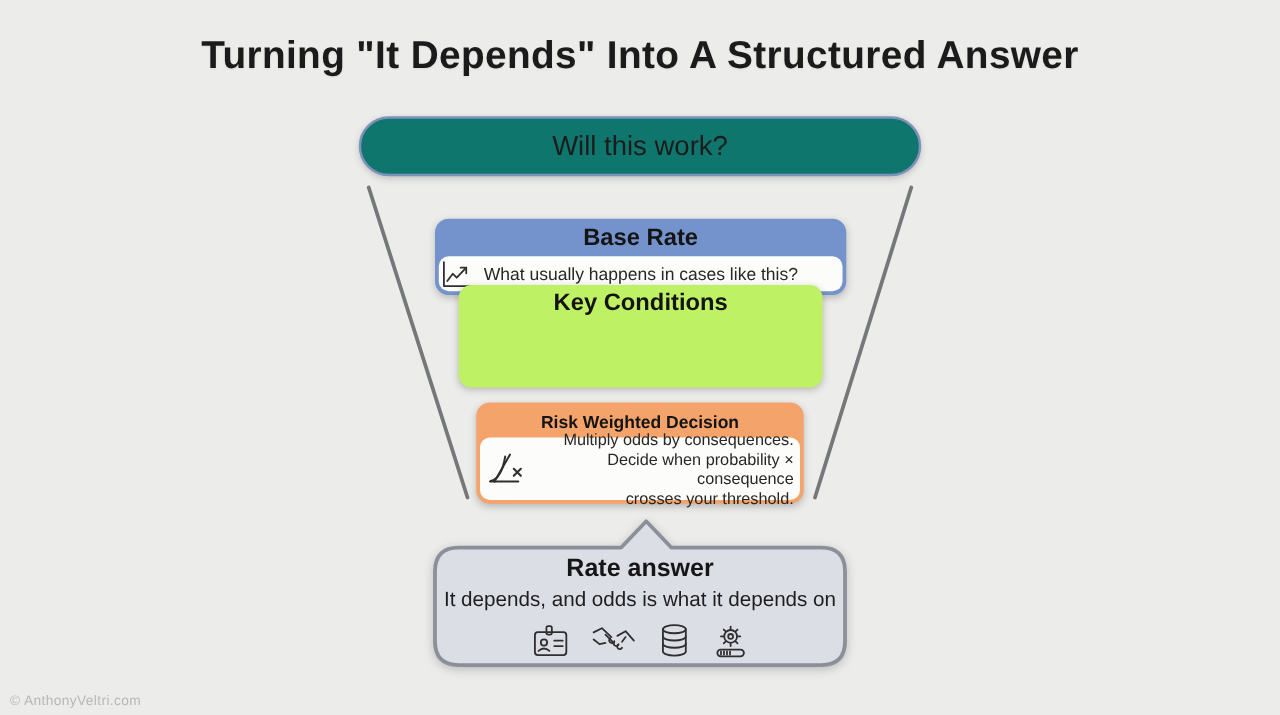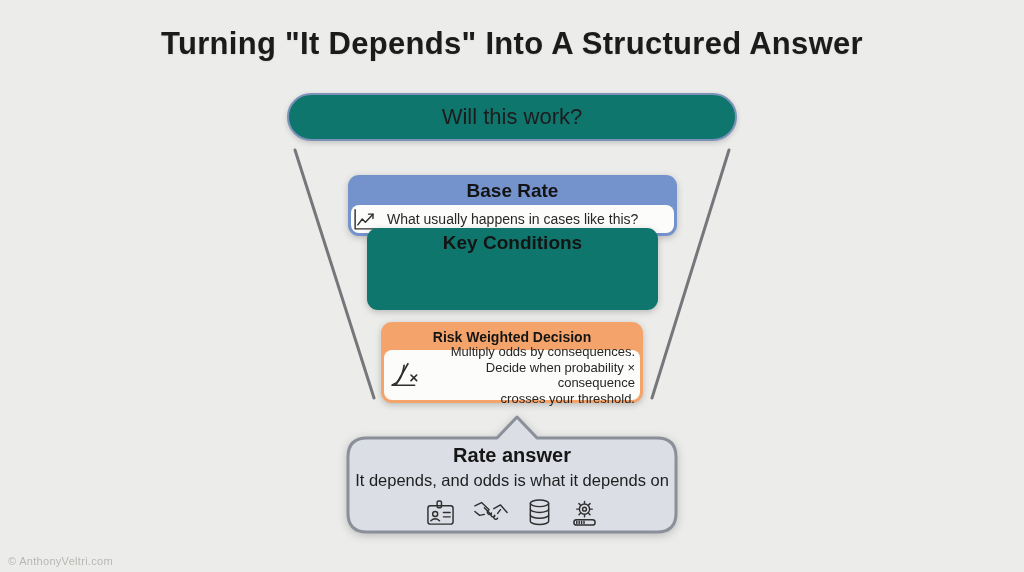--- a/index.html
+++ b/index.html
@@ -38,21 +38,21 @@
     text-align:center; font-weight:600; color:#141414;
   }
   .stage-bd {
     position:absolute; left:3px; right:3px; bottom:3px;
     background:#fcfcfa; border-radius:8px; color:#272727;
   }
   #stage-base-rate { left:348px; top:163px; width:329px; height:61px; background:#7492cb;margin-top:12px; }
   #stage-base-rate .stage-hd { height:30px; line-height:31px; font-size:19px; }
   #stage-base-rate .stage-bd { top:30px; display:flex; align-items:center; justify-content:flex-start; gap:9px; font-size:14px; }
 
-  #stage-key-conditions { left:367px; top:228px; width:291px; height:82px; background:#0f766e; }
+  #stage-key-conditions { left:367px; top:228px; width:291px; height:82px; background:#bef264;border-radius:10px; }
   #stage-key-conditions .stage-hd { height:27px; line-height:29px; font-size:19px; }
   #stage-key-conditions .stage-bd { top:27px; display:flex; flex-direction:column; align-items:center; justify-content:center; font-size:13.5px; line-height:16px; padding-top:1px; }
 
   #stage-risk { left:381px; top:322px; width:262px; height:81px; background:#f4a46b; }
   #stage-risk .stage-hd { height:28px; line-height:30px; font-size:14px; }
   #stage-risk .stage-bd { top:28px; display:flex; align-items:center; gap:6px; padding:0 5px 0 6px; font-size:13px; line-height:15.5px; text-align:right; }
 
   .icon-row { display:flex; align-items:center; gap:15px; margin-top:3px; }
 
   

